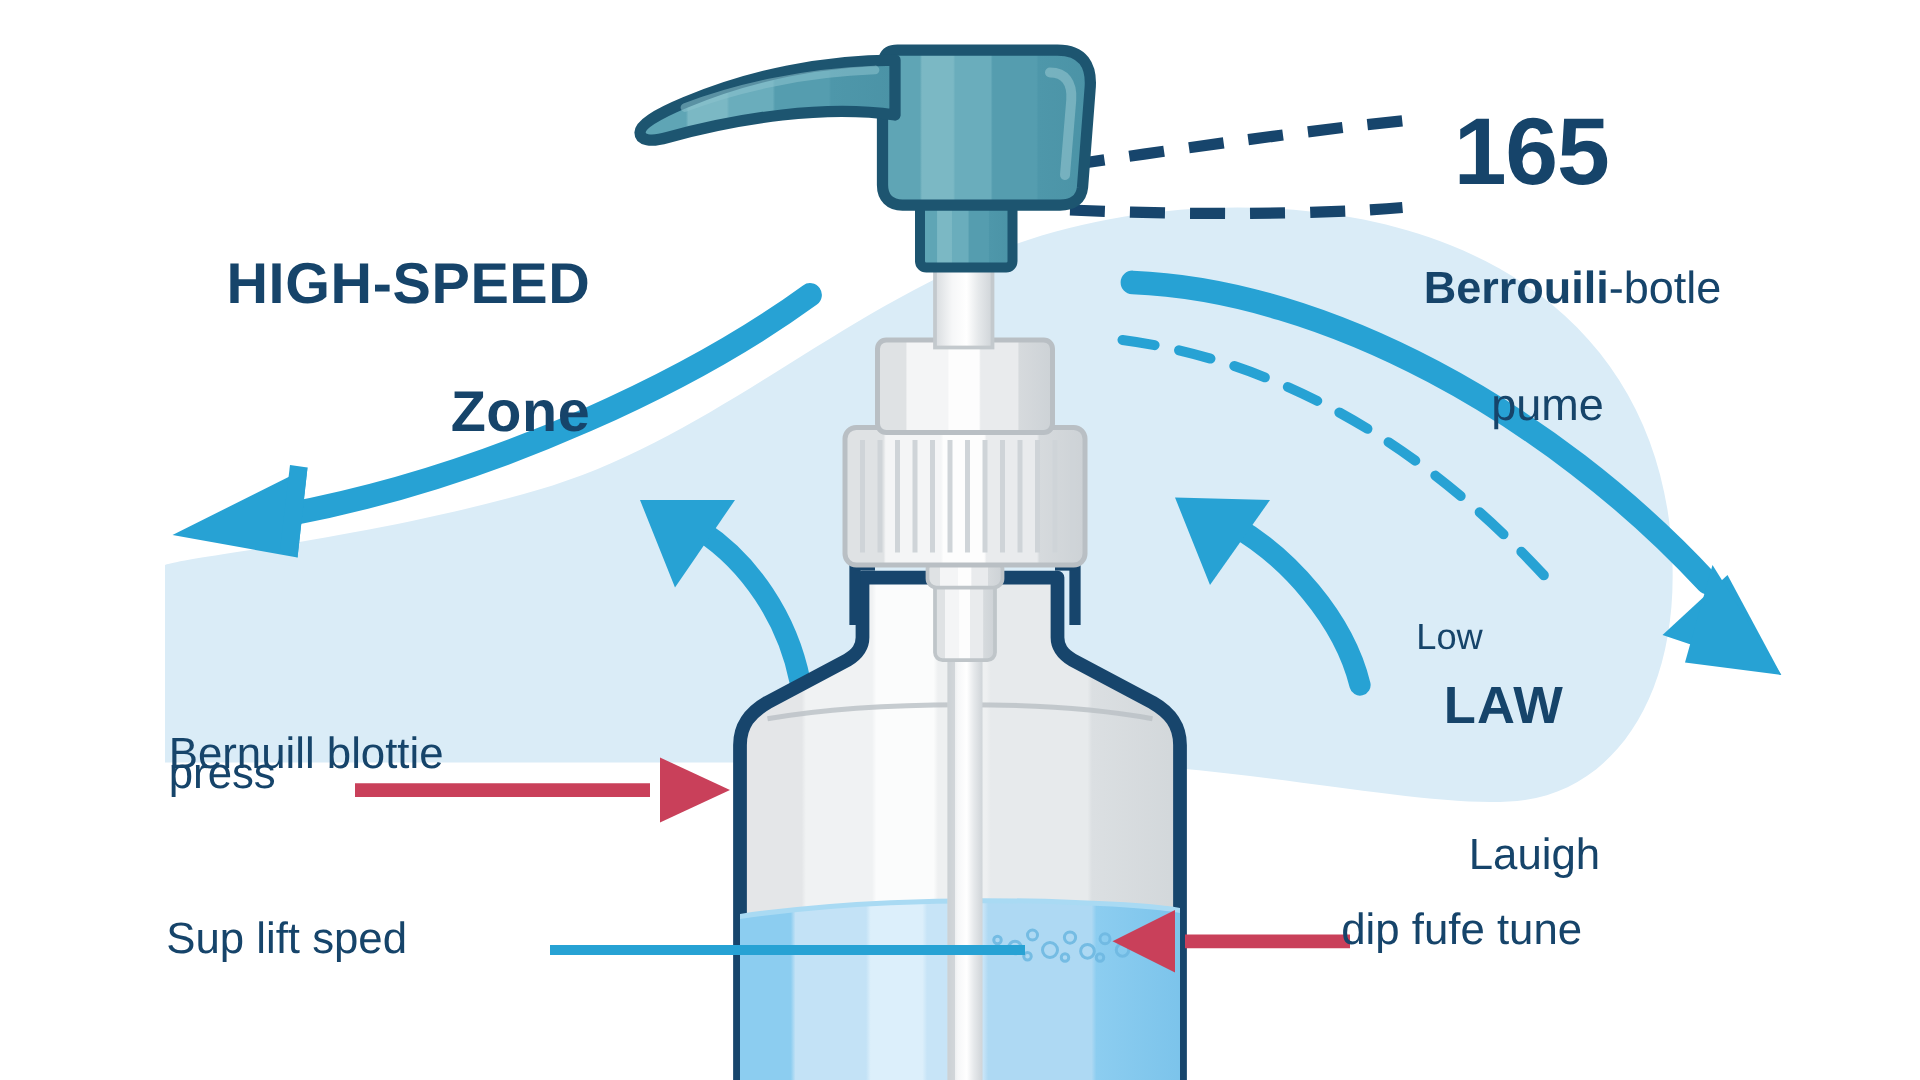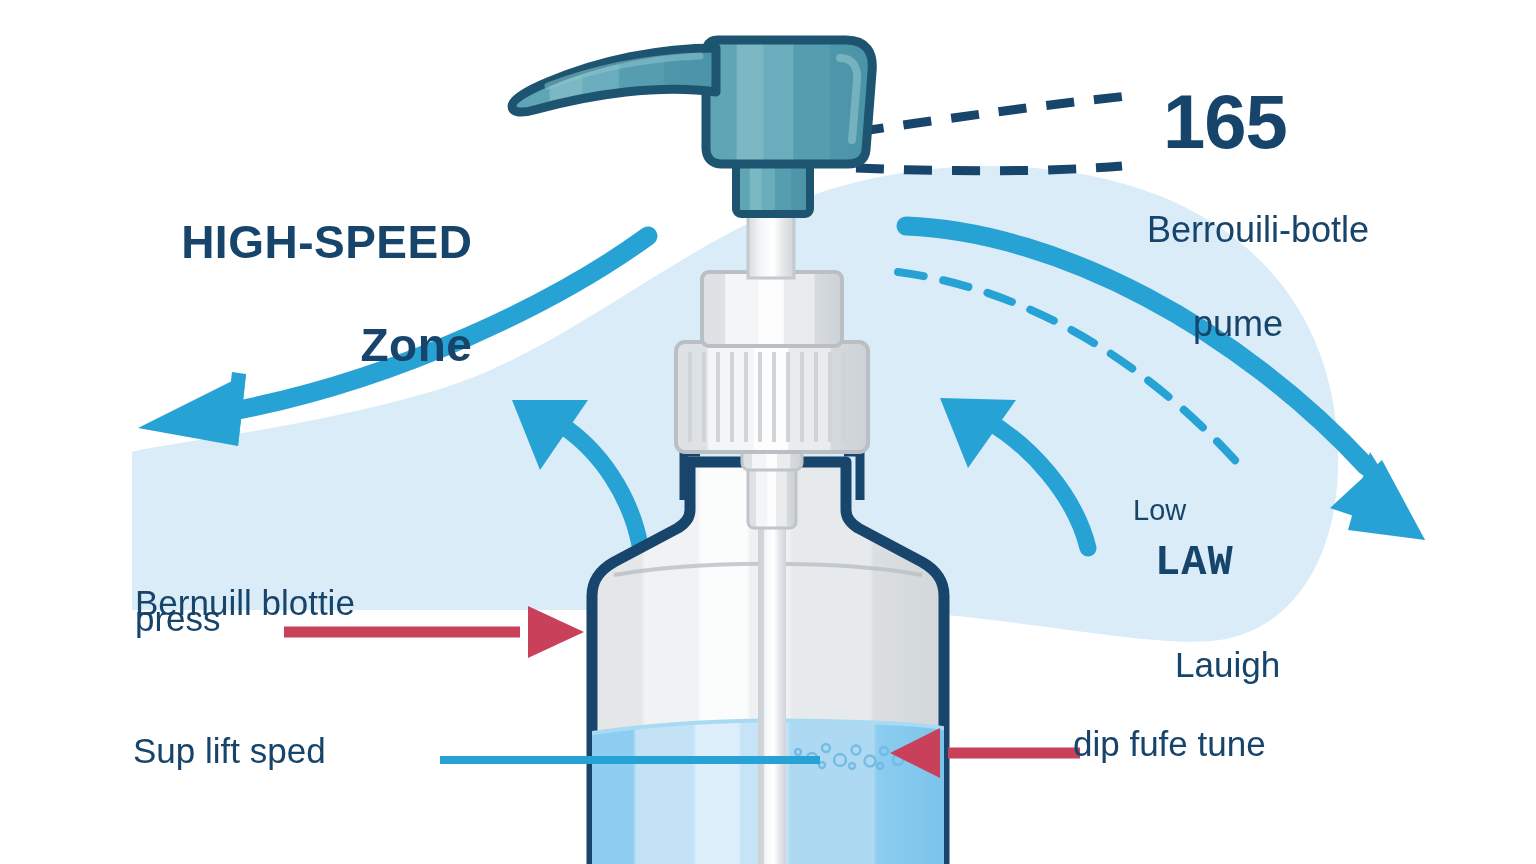--- a/index.html
+++ b/index.html
@@ -2,33 +2,33 @@
 <html><head>
 <meta charset="utf-8">
 <style>
   html,body{margin:0;padding:0;background:#fff;}
   body{width:1536px;height:864px;overflow:hidden;
        font-family:"Liberation Sans","DejaVu Sans",sans-serif;}
   #stage{position:relative;width:1536px;height:864px;background:#ffffff;overflow:hidden;}
   #art{position:absolute;inset:0;width:1536px;height:864px;}
   .lbl{position:absolute;color:#17466b;line-height:1.08;white-space:pre;}
   .navy{color:#16446a;}
-  .b{font-weight:400;}
-  #t-highspeed{left:128px;top:168px;font-size:46px;font-weight:700;letter-spacing:.5px;}
+  .b{font-weight:700;}
+  #t-highspeed{left:128px;top:152px;font-size:46px;font-weight:700;letter-spacing:.5px;}
   #t-highspeed .l2{display:block;text-align:right;margin-top:4px;}
   #t-165{left:1163px;top:70px;font-size:76px;font-weight:700;letter-spacing:-1px;margin-top:11px;}
   #t-bern{left:1063px;top:172px;font-size:36px;text-align:center;width:350px;}
   #t-bern .l2{display:block;margin-top:16px;}
   #t-highsped{left:135px;top:480px;font-size:35px;}
   #t-highsped .l2{display:block;margin-top:28px;}
   #t-press{left:135px;top:600px;font-size:35px;}
   #t-low{left:1133px;top:495px;font-size:29px;}
-  #t-law{left:1155px;top:541px;font-size:42px;font-weight:700;letter-spacing:1px;font-family:Liberation Mono, monospace;}
+  #t-law{left:1155px;top:541px;font-size:42px;font-weight:700;letter-spacing:1px;}
   #t-sup{left:133px;top:732px;font-size:35px;}
-  #t-laugh{left:1175px;top:646px;font-size:35px;}
+  #t-laugh{left:1175px;top:665px;font-size:35px;}
   #t-dip{left:1073px;top:725px;font-size:35px;}
 </style>
 </head>
 <body>
 
 <div id="stage">
 
   <svg id="art" viewBox="0 0 1536 864" xmlns="http://www.w3.org/2000/svg">
     <defs>
       <linearGradient id="gLiquid" x1="0" y1="0" x2="1" y2="0">

